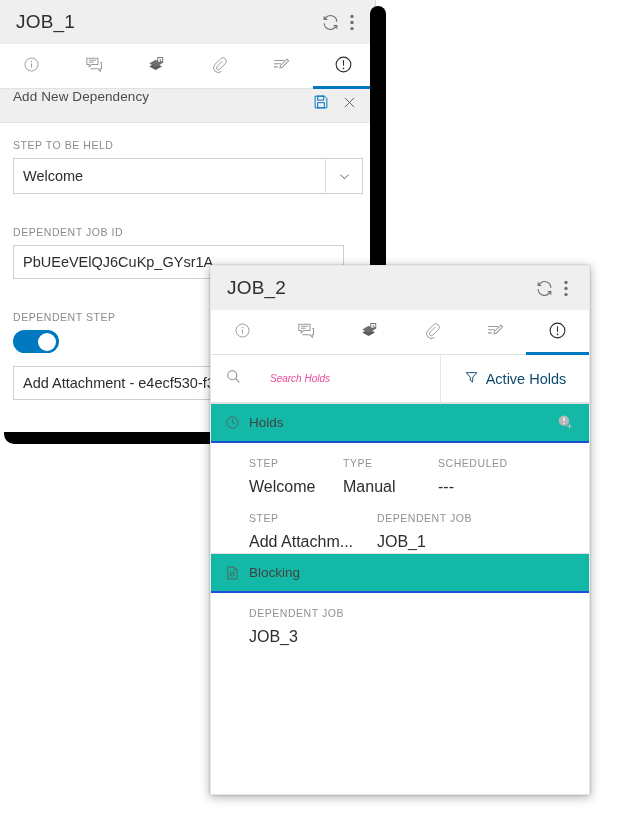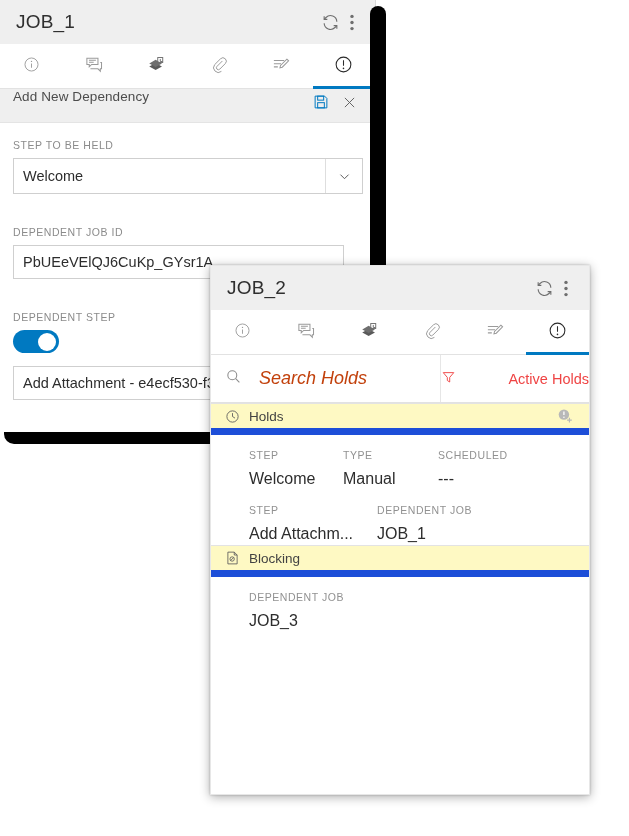--- a/index.html
+++ b/index.html
@@ -216,40 +216,40 @@
   }
   .search-left {
     flex: 1;
     display: flex;
     align-items: center;
     padding-left: 14px;
     border-right: 1px solid #e6e6e6;
     color: #8c8c8c;
   }
   .search-input-text {
-    font-size: 18px;
+    font-size: 10px;
     font-style: italic;
-    color: #c2410c;
-    margin-left: 17px;
+    color: #ec4899;
+    margin-left: 28px;
   }
   .filter-btn {
     width: 148px;
     display: flex;
     align-items: center;
-    justify-content: space-between;
-    color: #ef4444;
+    justify-content: center;
+    color: #0c4a6e;
     font-size: 14.5px;
     cursor: pointer;
   }
   .filter-btn svg { margin-right: 7px; }
 
   .section-head {
-    height: 32px;
-    background: #fef9c3;
-    border-bottom: 7px solid #1d4ed8;
+    height: 40px;
+    background: #14b8a6;
+    border-bottom: 2px solid #1d4ed8;
     border-top: 1px solid #e3e3e3;
     display: flex;
     align-items: center;
     padding: 0 14px 0 12px;
     box-sizing: border-box;
   }
   .section-head .sec-icon {
     width: 18px;
     display: flex;
     align-items: center;

